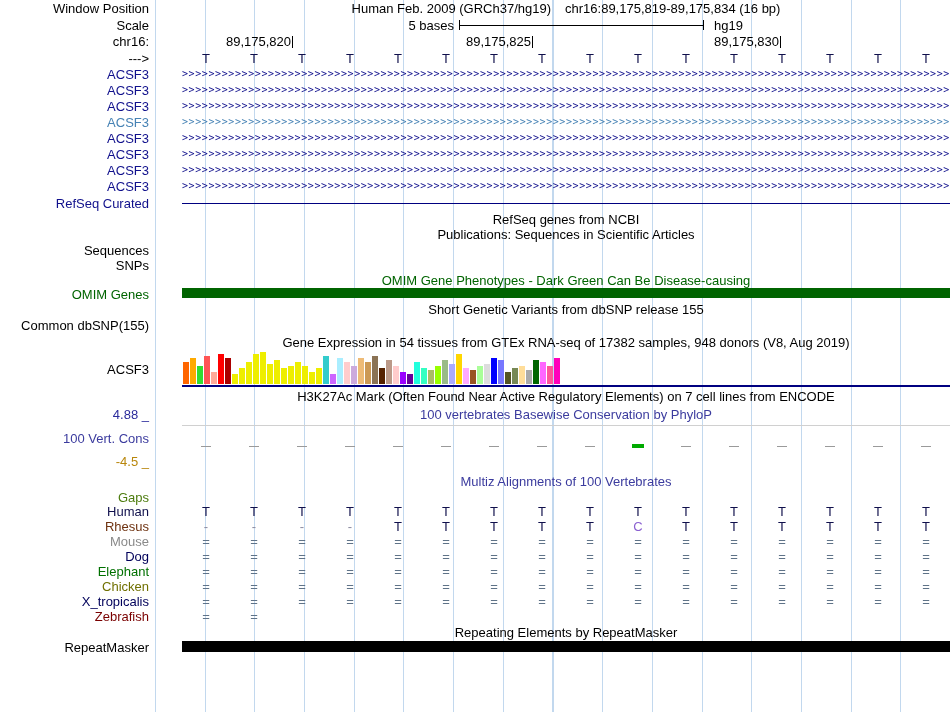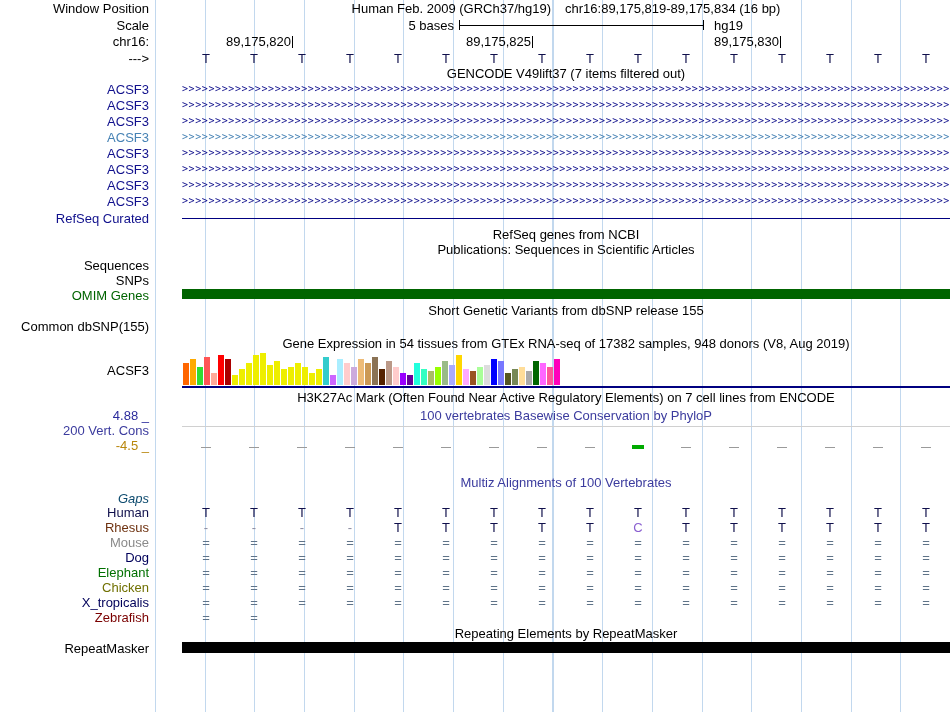--- a/index.html
+++ b/index.html
@@ -25,21 +25,21 @@
                 display:flex; align-items:center; justify-content:flex-end; }
   .scale-bar { position:absolute; left:277px; width:245px; top:3px; height:10px;
                border-left:1px solid #000; border-right:1px solid #000; }
   .scale-line { display:block; margin-top:5px; height:1px; background:#000; }
   .scale-asm { position:absolute; left:532px; top:0; height:100%; display:flex; align-items:center; }
   .coord { position:absolute; top:1px; display:flex; align-items:center; }
   .ctick { display:inline-block; width:1px; height:12px; background:#000; margin-left:1px; }
   .bars { position:absolute; left:1px; bottom:3px; display:flex; align-items:flex-end; gap:1px; }
   .bar { width:6px; display:inline-block; }
   .baseline { position:absolute; left:0; right:0; bottom:0; height:2px; }
-  .phylop-lbl { flex-direction:column; align-items:flex-end; justify-content:flex-start; padding:2px 6px 4px 0; }
+  .phylop-lbl { flex-direction:column; align-items:flex-end; justify-content:space-between; padding:2px 6px 4px 0; }
   .ptick { display:inline-block; }
   .aln { font-size:13px; }
 </style>
 </head>
 <body>
 
 <div class="page">
   <div class="grid"></div>
 
   <div class="row" style="height:17px">
@@ -99,26 +99,20 @@
           <div class="col">T</div>
           <div class="col">T</div>
           <div class="col">T</div>
           <div class="col">T</div>
           <div class="col">T</div>
           <div class="col">T</div>
         </div>
     </div>
   </div>
 
-  <div class="row" style="height:15px">
-    <div class="lbl"></div>
-    <div class="content">
-        <div class="title">GENCODE V49lift37 (7 items filtered out)</div>
-      </div>
-  </div>
   <div>
 
       <div class="row" style="height: 16px; color: rgb(16, 16, 140);">
         <div class="lbl inherit">ACSF3</div>
         <div class="content">
           <div class="arrows">&gt;&gt;&gt;&gt;&gt;&gt;&gt;&gt;&gt;&gt;&gt;&gt;&gt;&gt;&gt;&gt;&gt;&gt;&gt;&gt;&gt;&gt;&gt;&gt;&gt;&gt;&gt;&gt;&gt;&gt;&gt;&gt;&gt;&gt;&gt;&gt;&gt;&gt;&gt;&gt;&gt;&gt;&gt;&gt;&gt;&gt;&gt;&gt;&gt;&gt;&gt;&gt;&gt;&gt;&gt;&gt;&gt;&gt;&gt;&gt;&gt;&gt;&gt;&gt;&gt;&gt;&gt;&gt;&gt;&gt;&gt;&gt;&gt;&gt;&gt;&gt;&gt;&gt;&gt;&gt;&gt;&gt;&gt;&gt;&gt;&gt;&gt;&gt;&gt;&gt;&gt;&gt;&gt;&gt;&gt;&gt;&gt;&gt;&gt;&gt;&gt;&gt;&gt;&gt;&gt;&gt;&gt;&gt;&gt;&gt;&gt;&gt;&gt;&gt;&gt;&gt;&gt;&gt;&gt;&gt;&gt;&gt;&gt;&gt;&gt;&gt;&gt;&gt;&gt;&gt;&gt;&gt;&gt;&gt;&gt;&gt;&gt;&gt;&gt;&gt;&gt;&gt;&gt;&gt;&gt;&gt;</div>
         </div>
       </div>
 
       <div class="row" style="height: 16px; color: rgb(16, 16, 140);">
@@ -192,20 +186,26 @@
   </div>
   <div class="row" style="height:16px">
     <div class="lbl">Sequences</div>
     <div class="content"></div>
   </div>
   <div class="row" style="height:15px">
     <div class="lbl">SNPs</div>
     <div class="content"></div>
   </div>
 
+  <div class="row" style="height:14px">
+    <div class="lbl"></div>
+    <div class="content">
+        <div class="title" style="color: rgb(0, 100, 0);">OMIM Gene Phenotypes - Dark Green Can Be Disease-causing</div>
+      </div>
+  </div>
   <div class="row" style="height:14px">
     <div class="lbl" style="color: rgb(0, 100, 0);">OMIM Genes</div>
     <div class="content">
         <div class="fullbar" style="top: 1px; height: 10px; background: rgb(0, 100, 0);"></div>
       </div>
   </div>
 
   <div class="row" style="height:16px">
     <div class="lbl"></div>
     <div class="content">
@@ -290,21 +290,21 @@
   <div class="row" style="height:18px">
     <div class="lbl"></div>
     <div class="content">
         <div class="title">H3K27Ac Mark (Often Found Near Active Regulatory Elements) on 7 cell lines from ENCODE</div>
       </div>
   </div>
 
   <div class="row" style="height:68px">
     <div class="lbl phylop-lbl">
       <div style="color: rgb(43, 43, 156);">4.88 _</div>
-      <div style="color: rgb(59, 59, 158);">200 Vert. Cons</div>
+      <div style="color: rgb(59, 59, 158);">100 Vert. Cons</div>
       <div style="color: rgb(184, 134, 11);">-4.5 _</div>
     </div>
     <div class="content">
       <div class="title" style="height: 18px; color: rgb(59, 59, 158);">100 vertebrates Basewise Conservation by PhyloP</div>
       <div class="faintline" style="top:20px"></div>
       <div class="cols" style="position:absolute;top:36px;left:0;right:0;height:10px">
 
       <div class="col">
             <span class="ptick" style="background: rgb(154, 154, 154); height: 1px; width: 10px;"></span>
           </div>
@@ -358,21 +358,21 @@
   </div>
 
   <div class="row" style="height:17px">
     <div class="lbl"></div>
     <div class="content">
         <div class="title" style="color: rgb(59, 59, 158);">Multiz Alignments of 100 Vertebrates</div>
       </div>
   </div>
 
   <div class="row" style="height:14px">
-    <div class="lbl" style="color: #0c4a6e; font-style: italic;">Gaps</div>
+    <div class="lbl" style="color: #4d7c0f;">Gaps</div>
     <div class="content"></div>
   </div>
   <div class="row" style="height:15px">
     <div class="lbl" style="color: rgb(16, 16, 76); text-align: right;">Human</div>
     <div class="content">
         <div class="cols" style="color: rgb(16, 16, 76);">
 
     <div class="col aln">T</div>
           <div class="col aln">T</div>
           <div class="col aln">T</div>

